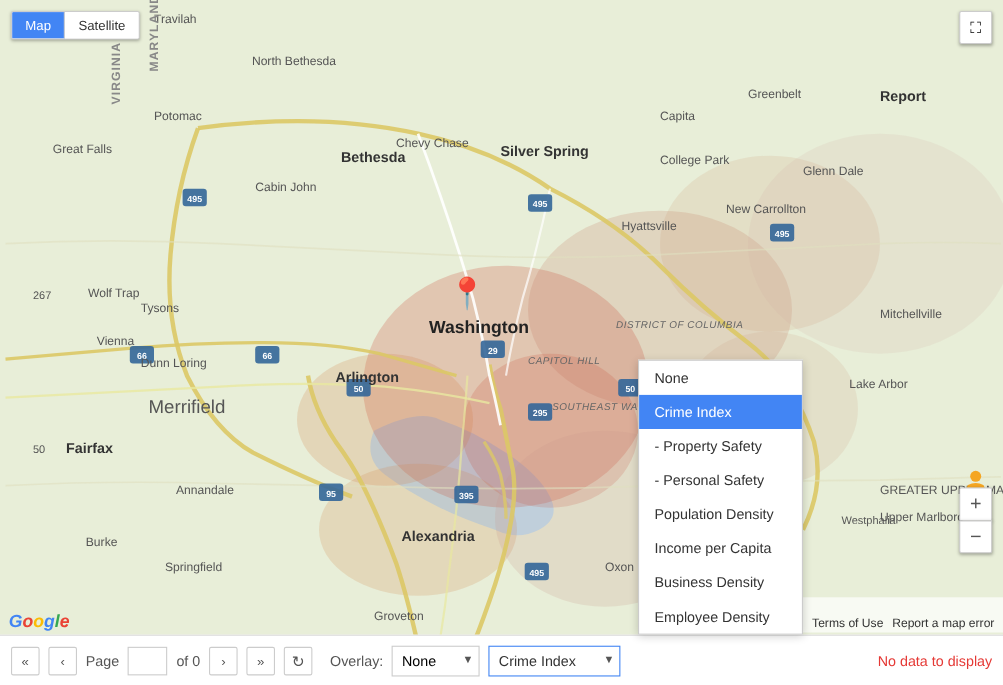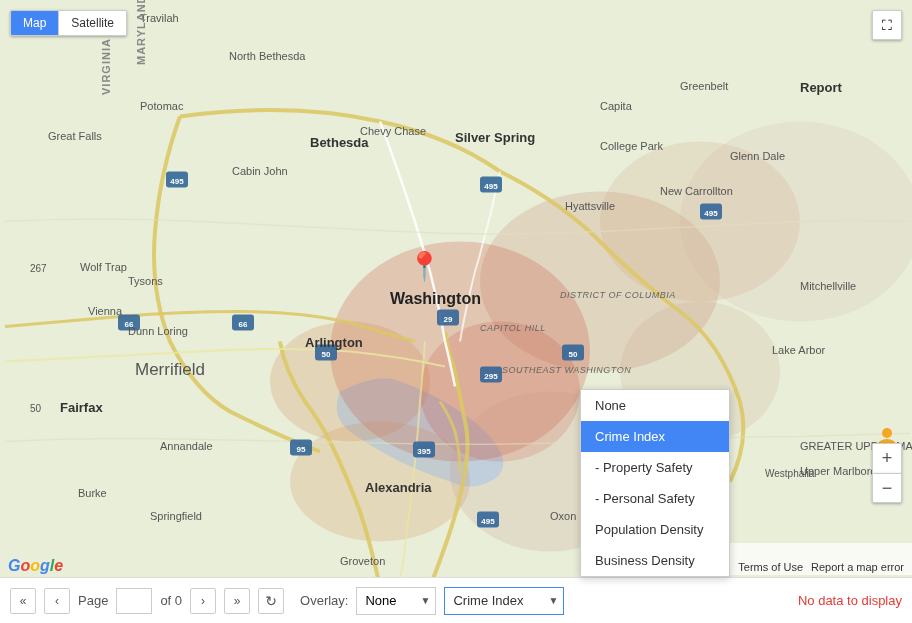--- a/index.html
+++ b/index.html
@@ -497,21 +497,23 @@
     <a>Terms of Use</a>
     <a>Report a map error</a>
   </div>
 
   <div class="dropdown-menu" id="dropdown-menu">
       <div class="dropdown-item">None</div>
       <div class="dropdown-item selected">Crime Index</div>
       <div class="dropdown-item">- Property Safety</div>
       <div class="dropdown-item">- Personal Safety</div>
       <div class="dropdown-item">Population Density</div>
+      <div class="dropdown-item">Income per Capita</div>
       <div class="dropdown-item">Business Density</div>
+      <div class="dropdown-item">Employee Density</div>
     </div>
 
   <div class="bottom-toolbar">
     <button class="nav-btn">«</button>
     <button class="nav-btn">‹</button>
 
     <span class="page-label">Page</span>
     <input class="page-input" type="text" value="" style="">
     <span class="of-label">of 0</span>
 

